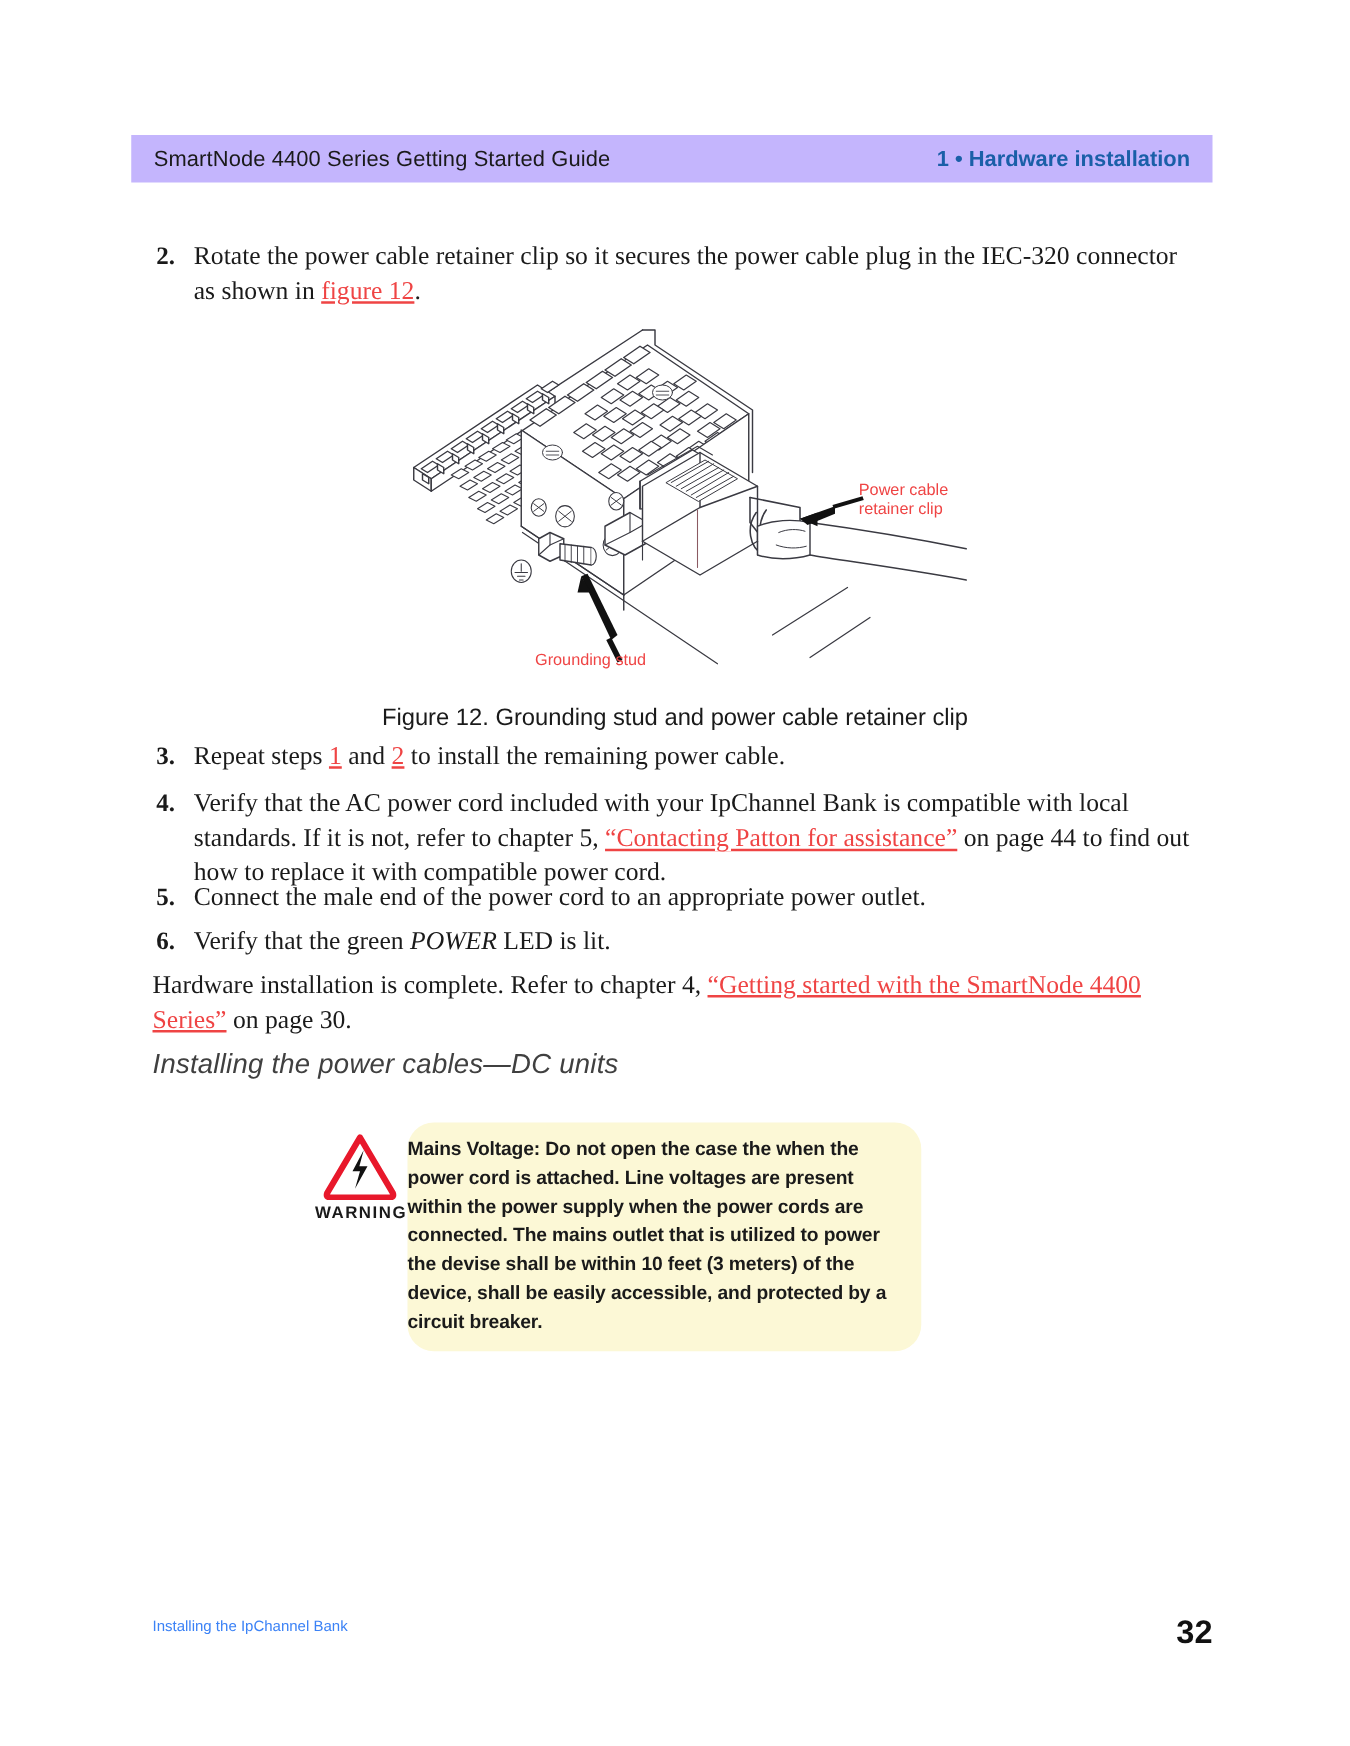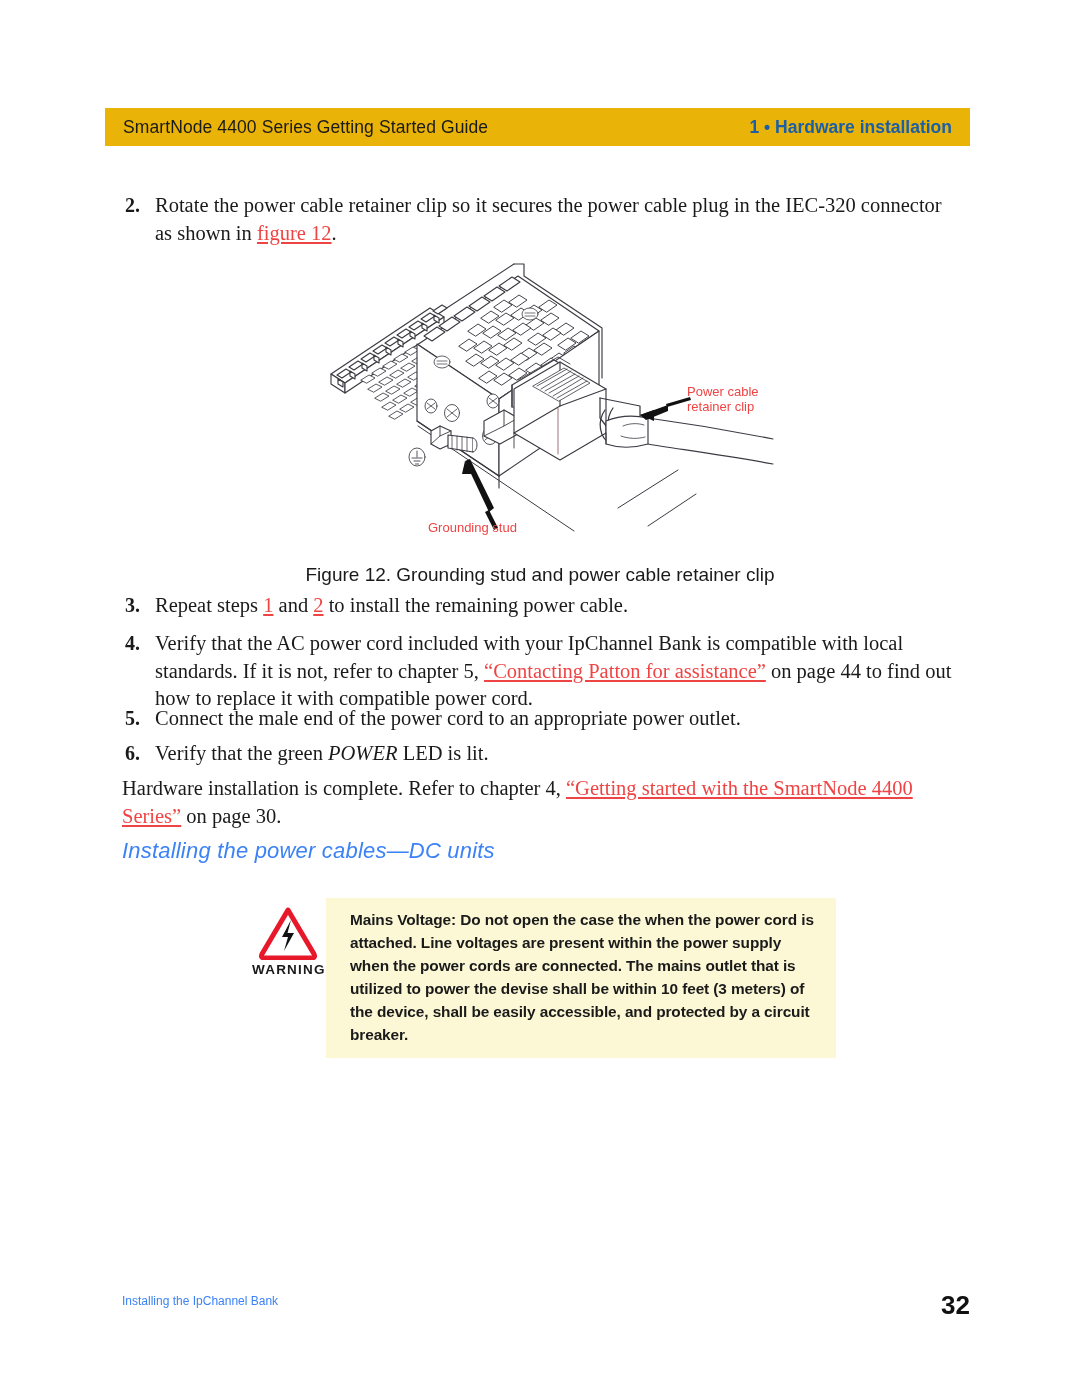--- a/index.html
+++ b/index.html
@@ -16,21 +16,21 @@
     overflow: hidden;
   }
 
   
   .header-band {
     position: absolute;
     left: 105px;
     top: 108px;
     width: 865px;
     height: 38px;
-    background: #eab308;
+    background: #c4b5fd;
     display: flex;
     align-items: center;
     justify-content: space-between;
     box-sizing: border-box;
     padding: 0 18px 0 18px;
   }
   .header-left {
     font-family: "Liberation Sans", sans-serif;
     font-size: 17.5px;
     color: #1a1a1a;
@@ -95,21 +95,21 @@
   }
 
   
   .sect-head {
     position: absolute;
     left: 122px;
     top: 838px;
     font-family: "Liberation Sans", sans-serif;
     font-style: italic;
     font-size: 22px;
-    color: #3b82f6;
+    color: #404040;
     letter-spacing: 0.2px;
   }
 
   
   .warn-icon-col {
     position: absolute;
     left: 252px;
     top: 906px;
     width: 72px;
     text-align: center;
@@ -120,24 +120,25 @@
     font-size: 13.5px;
     font-weight: bold;
     letter-spacing: 1.2px;
     color: #1a1a1a;
     margin-top: 2px;
   }
   .warn-box {
     position: absolute;
     left: 326px;
     top: 898px;
-    width: 510px;
+    width: 411px;
     background: #fcf8d6;
     box-sizing: border-box;
-    padding: 10px 14px 12px 24px;
+    padding: 10px 14px 12px 0;
+    border-radius: 21px;
   }
   .warn-text {
     font-family: "Liberation Sans", sans-serif;
     font-weight: bold;
     font-size: 15.4px;
     line-height: 23px;
     color: #1a1a1a;
     letter-spacing: -0.1px;
   }
 

